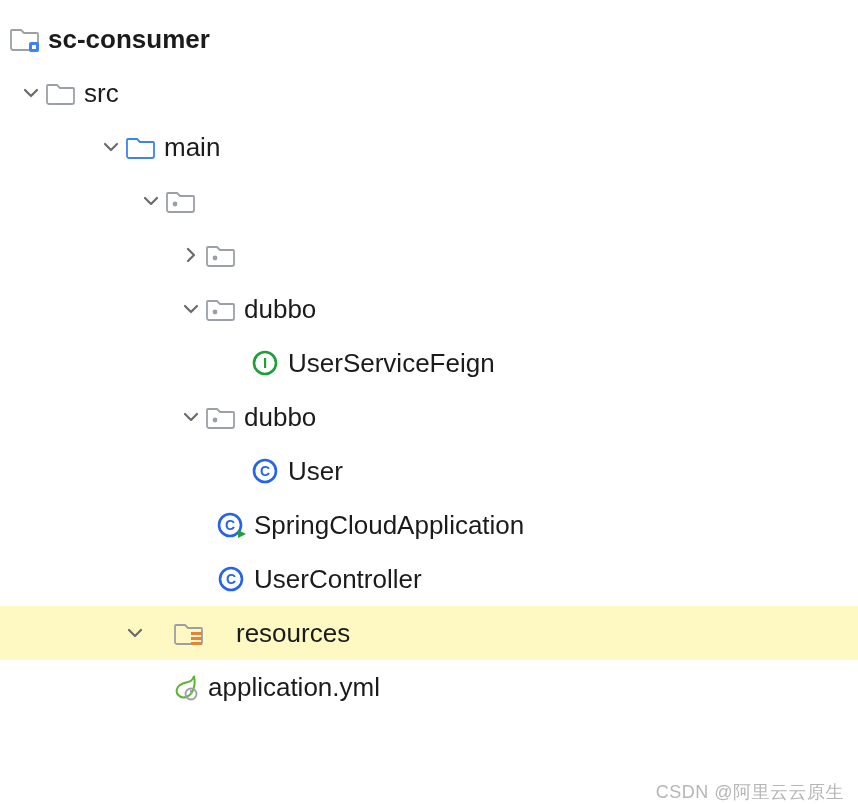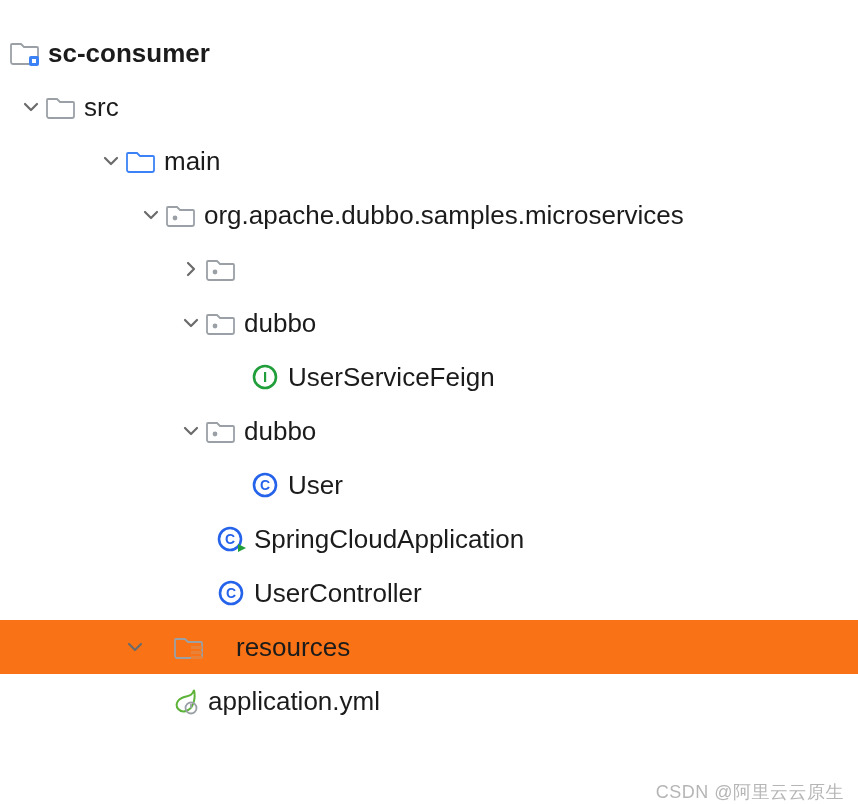--- a/index.html
+++ b/index.html
@@ -8,30 +8,29 @@
     width: 858px;
     height: 804px;
     background: #ffffff;
     font-family: -apple-system, BlinkMacSystemFont, "Segoe UI", Arial, sans-serif;
     font-size: 26px;
     color: #1b1b1b;
     overflow: hidden;
   }
   .tree {
     padding-top: 12px;
-    margin-top: 14px;
   }
   .row {
     display: flex;
     align-items: center;
     height: 54px;
     white-space: nowrap;
   }
   .row.selected {
-    background: #f97316;
+    background: #fef9c3;
     gap: 24px;
   }
   .arrow {
     width: 30px;
     display: flex;
     justify-content: center;
     align-items: center;
     flex: 0 0 30px;
   }
   .arrow svg {
@@ -117,21 +116,20 @@
       <svg width="18" height="18" viewBox="0 0 18 18">
           <path d="M3 6 l6 6 l6 -6" fill="none" stroke="#6b6b6b" stroke-width="2.2" stroke-linecap="round" stroke-linejoin="round"></path>
         </svg>
     </span>
     <span class="icon">
       <svg width="30" height="26" viewBox="0 0 30 26">
           <path d="M2 5 h9 l3 3 h13 a1 1 0 0 1 1 1 v13 a2 2 0 0 1 -2 2 h-23 a2 2 0 0 1 -2 -2 v-16 a1 1 0 0 1 1 -1 z" fill="none" stroke="#9aa0a6" stroke-width="1.8"></path>
           <circle cx="9" cy="16" r="2.4" fill="#9aa0a6"></circle>
         </svg>
     </span>
-    <span class="label">org.apache.dubbo.samples.microservices</span>
   </div>
 
   <div class="row">
     <span class="indent" style="width:176px"></span>
     <span class="arrow">
       <svg width="18" height="18" viewBox="0 0 18 18">
           <path d="M6 3 l6 6 l-6 6" fill="none" stroke="#6b6b6b" stroke-width="2.2" stroke-linecap="round" stroke-linejoin="round"></path>
         </svg>
     </span>
     <span class="icon">

